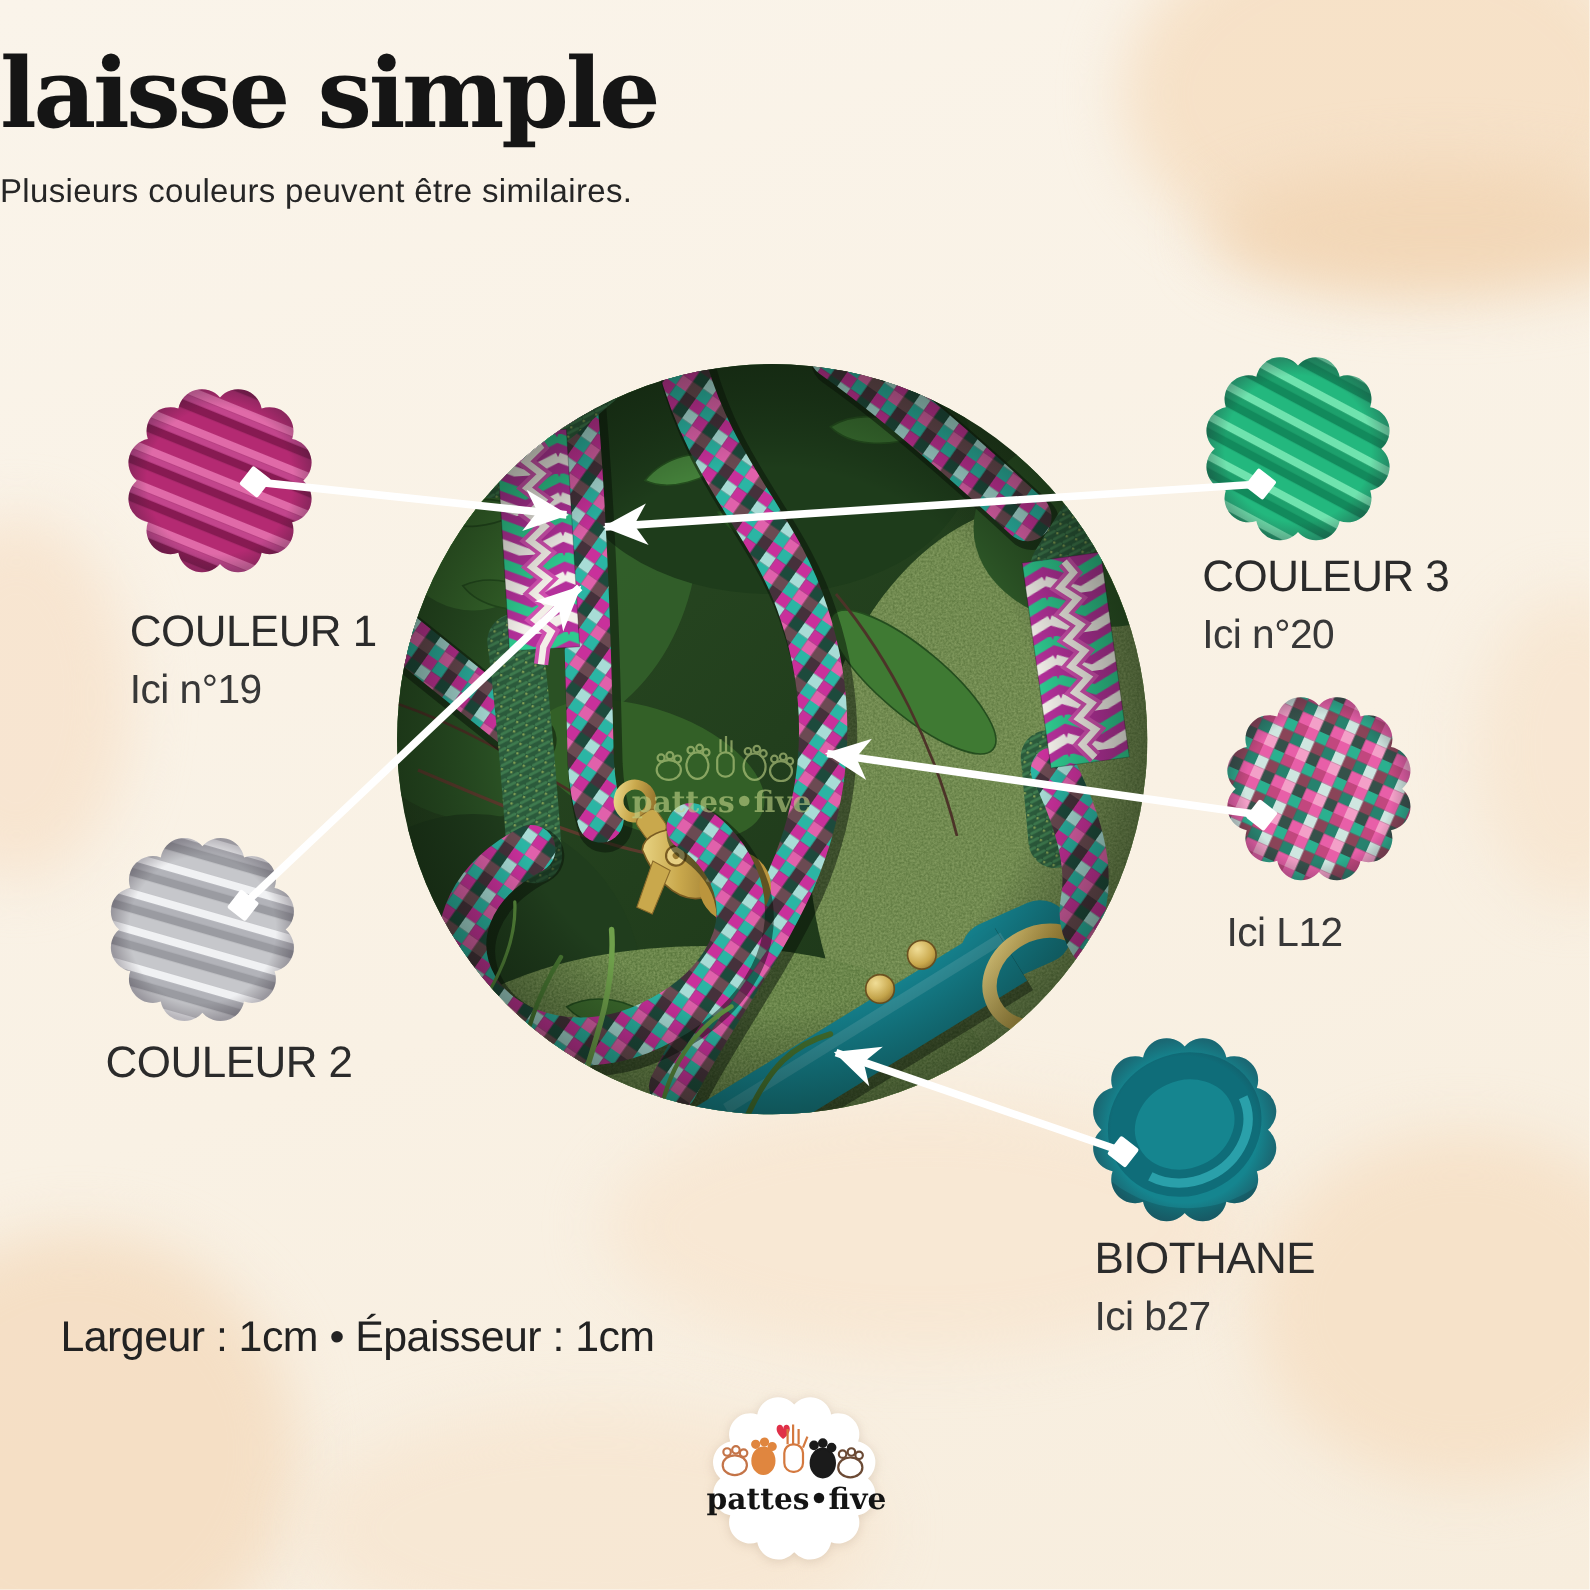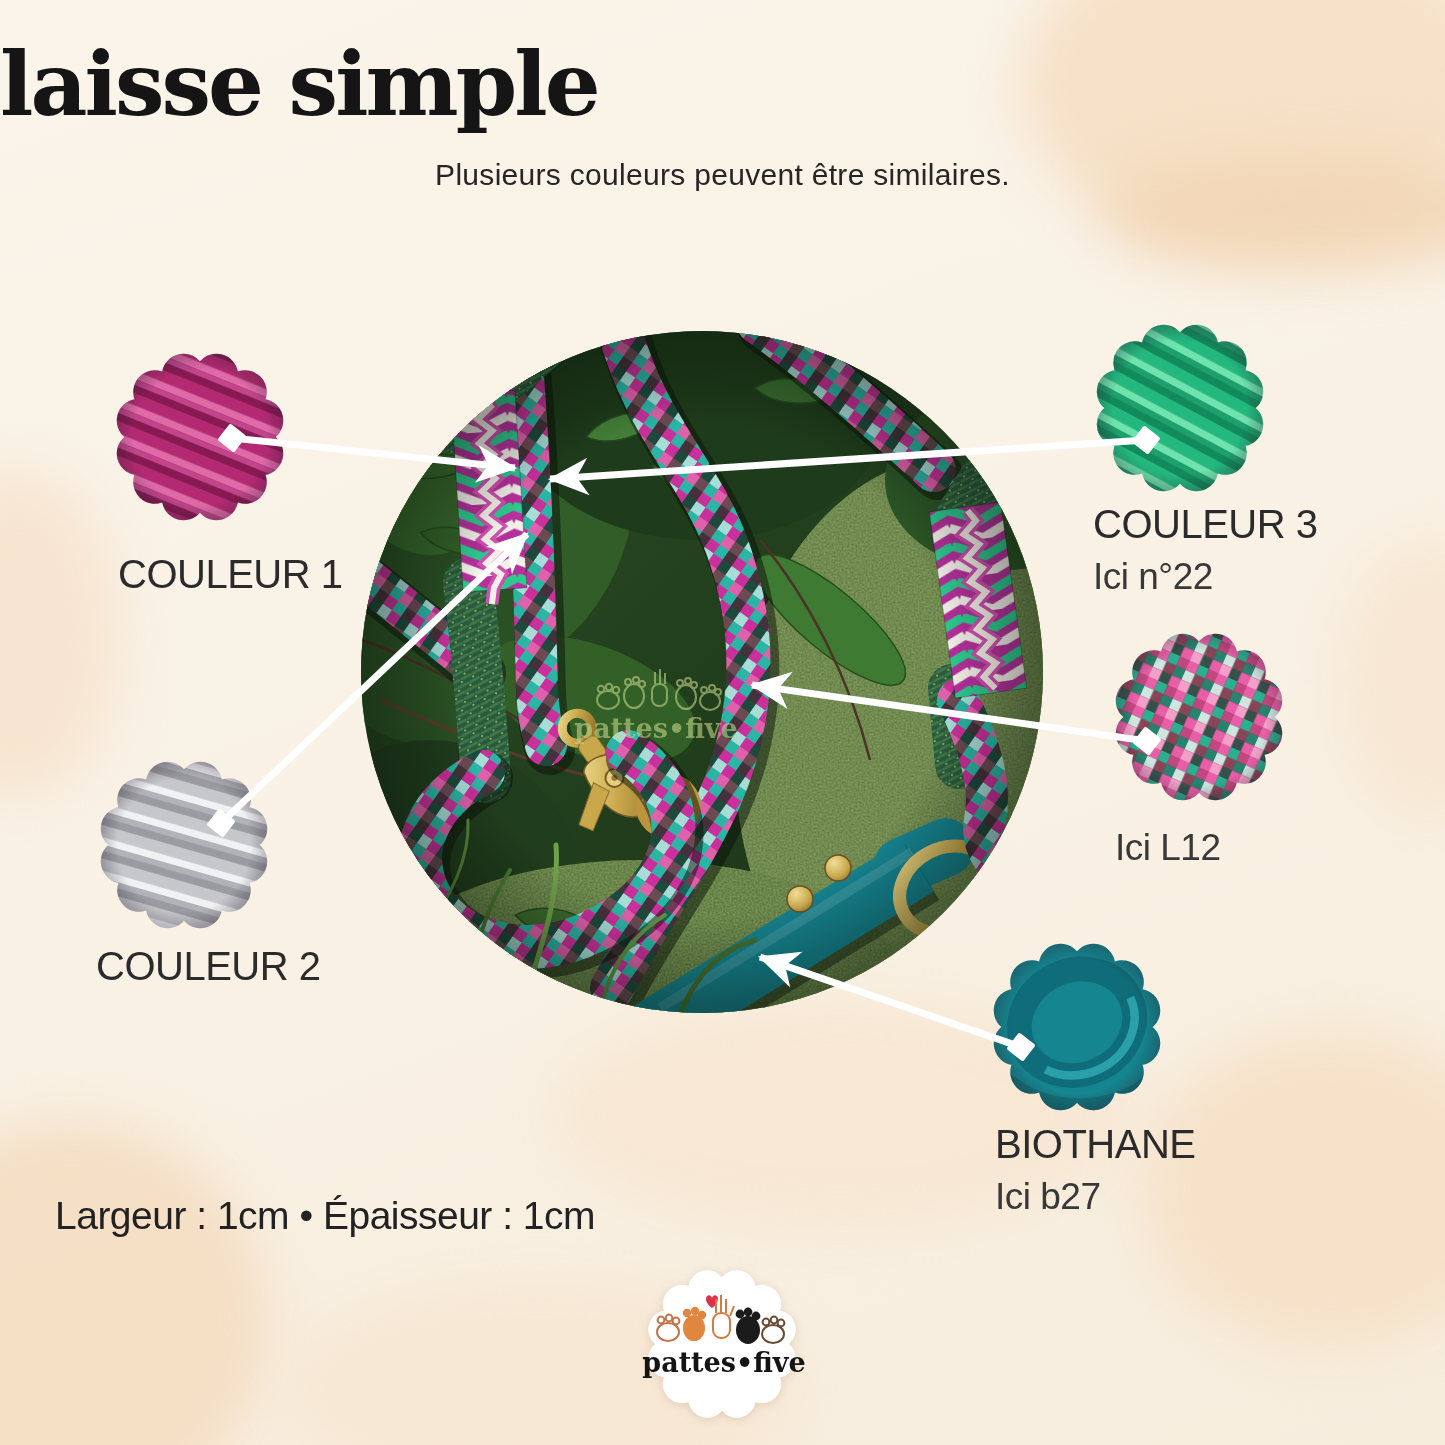--- a/index.html
+++ b/index.html
@@ -17,21 +17,21 @@
   .b6{left:1140px;top:1030px;width:380px;height:320px;background:rgba(245,222,194,.75);}
   .b7{left:280px;top:1280px;width:520px;height:220px;background:rgba(246,226,203,.6);}
   .b8{left:1340px;top:540px;width:180px;height:280px;background:rgba(246,225,200,.6);}
 
   .page-title{
     position:absolute;left:0;right:0;top:36px;
     font-family:"DejaVu Serif","Liberation Serif",serif;font-weight:bold;
     font-size:88px;letter-spacing:-3px;color:#151515;line-height:1.1;
   }
   .page-subtitle{
-    position:absolute;left:0;right:0;top:158px;text-align:center;
+    position:absolute;left:0;right:0;top:158px;
     font-size:30px;color:#262626;letter-spacing:.3px;
   }
   .sw-label-block{position:absolute;color:#2b2b2b;}
   .sw-label{font-size:40px;letter-spacing:-.5px;color:#2b2b2b;}
   .sw-sub{font-size:37px;color:#383838;margin-top:9px;letter-spacing:-.5px;}
   .lb-c1{left:118px;top:536px;margin-top:16px;}
   .lb-c2{left:96px;top:944px;}
   .lb-c3{left:1093px;top:502px;}
   .lb-c4{left:1115px;top:818px;}
   .lb-bio{left:995px;top:1122px;}
@@ -352,27 +352,28 @@
     </g>
     <text x="724" y="1372" text-anchor="middle" font-family="DejaVu Serif, Liberation Serif, serif" font-weight="bold" font-size="27" fill="#141414">pattes•five</text>
   </g>
 </svg>
 
 <div class="page-title">laisse simple</div>
 <div class="page-subtitle">Plusieurs couleurs peuvent être similaires.</div>
 
 <div class="sw-label-block lb-c1">
   <div class="sw-label">COULEUR 1</div>
+  <div class="sw-sub">Ici n°19</div>
 </div>
 <div class="sw-label-block lb-c2">
   <div class="sw-label">COULEUR 2</div>
 </div>
 <div class="sw-label-block lb-c3">
   <div class="sw-label">COULEUR 3</div>
-  <div class="sw-sub">Ici n°22</div>
+  <div class="sw-sub">Ici n°20</div>
 </div>
 <div class="sw-label-block lb-c4">
   <div class="sw-sub">Ici L12</div>
 </div>
 <div class="sw-label-block lb-bio">
   <div class="sw-label">BIOTHANE</div>
   <div class="sw-sub">Ici b27</div>
 </div>
 
 <div class="dims">Largeur : 1cm • Épaisseur : 1cm</div>

